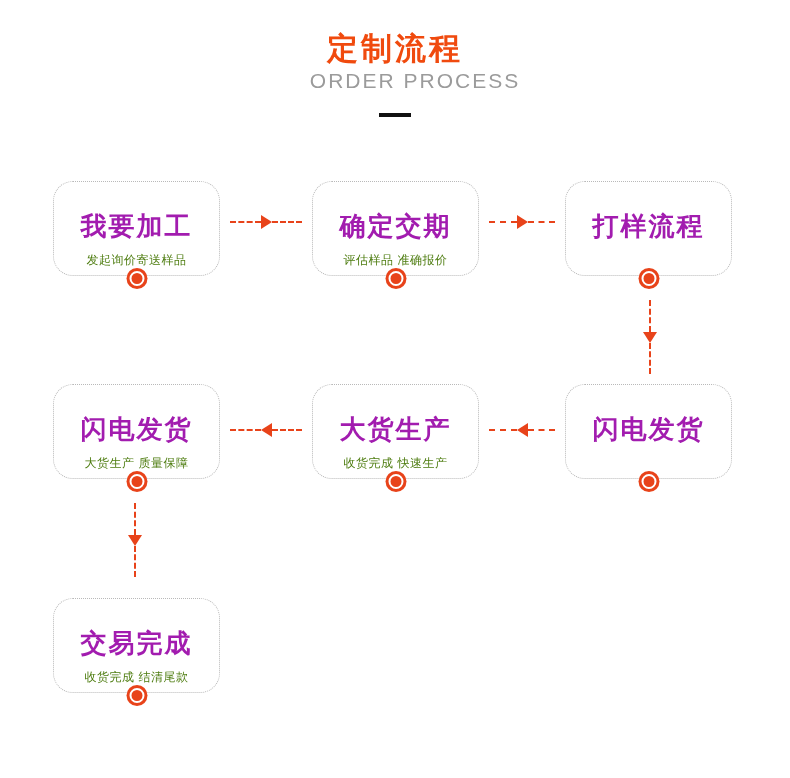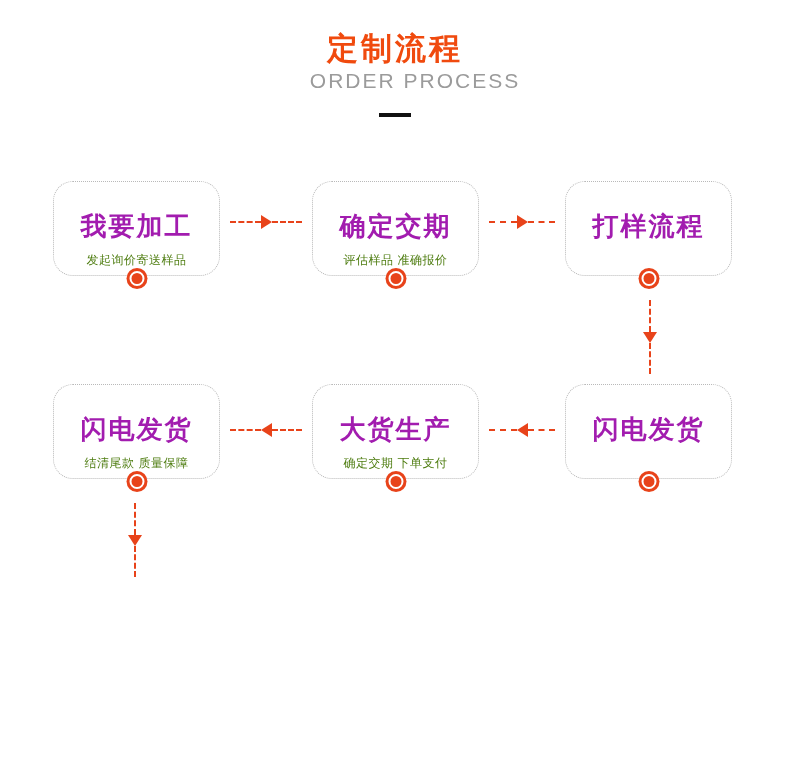--- a/index.html
+++ b/index.html
@@ -163,36 +163,41 @@
   </div>
 
   <div class="arrow-h pos-al1">
     <span class="dash"></span>
     <span class="head-left"></span>
     <span class="dash"></span>
   </div>
 
   <div class="card pos-b5">
     <div class="card-title">大货生产</div>
-    <div class="card-desc">确定交期 下单支付</div>
+    <div class="card-desc">收货完成 快速生产</div>
     <div class="bullseye"></div>
   </div>
 
   <div class="arrow-h pos-al2">
     <span class="dash"></span>
     <span class="head-left"></span>
     <span class="dash"></span>
   </div>
 
   <div class="card pos-b6">
     <div class="card-title">闪电发货</div>
-    <div class="card-desc">结清尾款 质量保障</div>
+    <div class="card-desc">大货生产 质量保障</div>
     <div class="bullseye"></div>
   </div>
 
   <div class="arrow-v pos-ad2">
     <span class="dash"></span>
     <span class="head-down"></span>
     <span class="dash"></span>
   </div>
 
+  <div class="card pos-b7">
+    <div class="card-title">交易完成</div>
+    <div class="card-desc">收货完成 结清尾款</div>
+    <div class="bullseye"></div>
+  </div>
 
 </div>
 
 </body></html>

